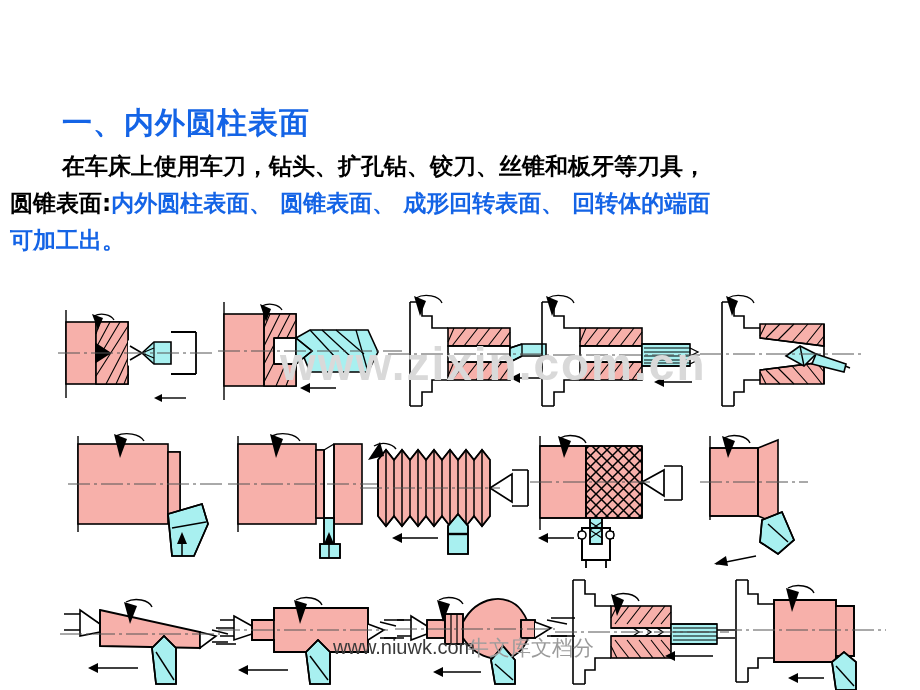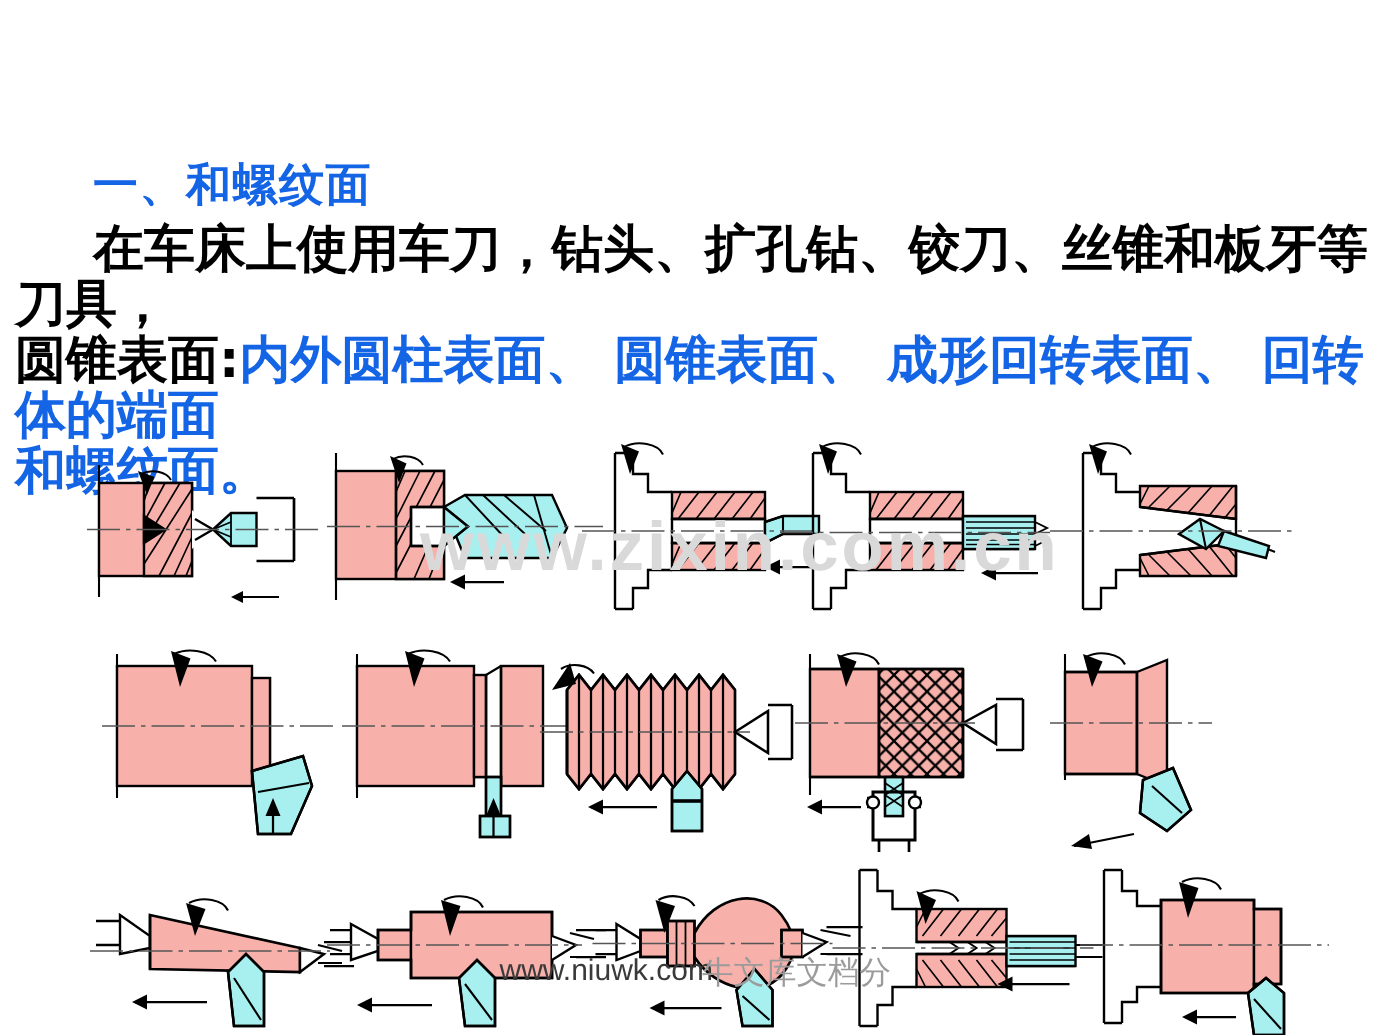--- a/index.html
+++ b/index.html
@@ -16,21 +16,21 @@
   .heading{
     position:absolute;left:62px;top:103px;
     font-size:30px;font-weight:bold;
     color:#1464e6;
     letter-spacing:1px;
     white-space:nowrap;
     font-family:"DejaVu Sans","Liberation Sans",sans-serif;
   }
   .body-text{
     position:absolute;left:10px;top:148px;width:905px;
-    font-size:34px;font-weight:bold;line-height:37px;
+    font-size:23px;font-weight:bold;line-height:37px;
     color:#000;
     font-family:"DejaVu Sans","Liberation Sans",sans-serif;
     letter-spacing:0px;
   }
   .body-text .indent{display:inline-block;width:52px;}
   .blue{color:#1464e6;margin-top:34px;}
 
   
   .wm{
     position:absolute;color:#d9d9d9;font-weight:bold;
@@ -45,26 +45,26 @@
   
   .figures{position:absolute;left:0;top:288px;width:920px;height:402px;}
   .fig{position:absolute;}
   .fig svg{display:block;overflow:visible;}
 </style>
 </head>
 <body>
 
 <div class="slide">
 
-  <div class="heading">一、和螺纹面</div>
+  <div class="heading">一、内外圆柱表面</div>
 
   <div class="body-text">
     <span class="indent"></span><span>在车床上使用车刀，钻头、扩孔钻、铰刀、丝锥和板牙等刀具，</span><br>
     <span>圆锥表面:</span><span class="blue">内外圆柱表面、 圆锥表面、 成形回转表面、 回转体的端面</span><br>
-    <span class="blue">和螺纹面。</span>
+    <span class="blue">可加工出。</span>
   </div>
 
   <div class="wm wm-top">www.zixin.com.cn</div>
   <div class="wm wm-bot">www.niuwk.com</div>
   <div class="wm wm-bot2">牛文库文档分</div>
 
   <div class="figures">
 
     <div class="fig" style="left:58px;top:14px;">
       <svg width="160" height="104" viewBox="0 0 160 104">

